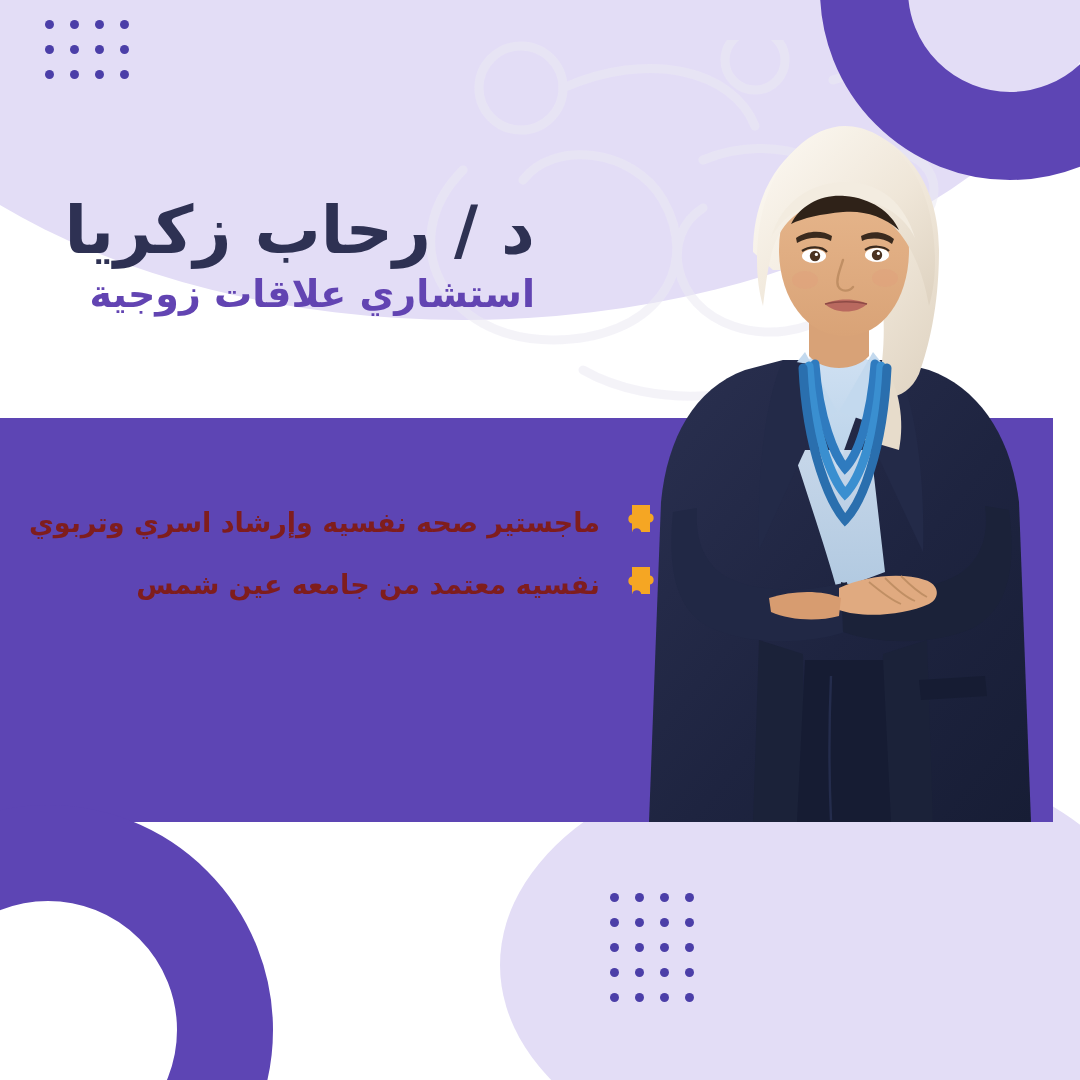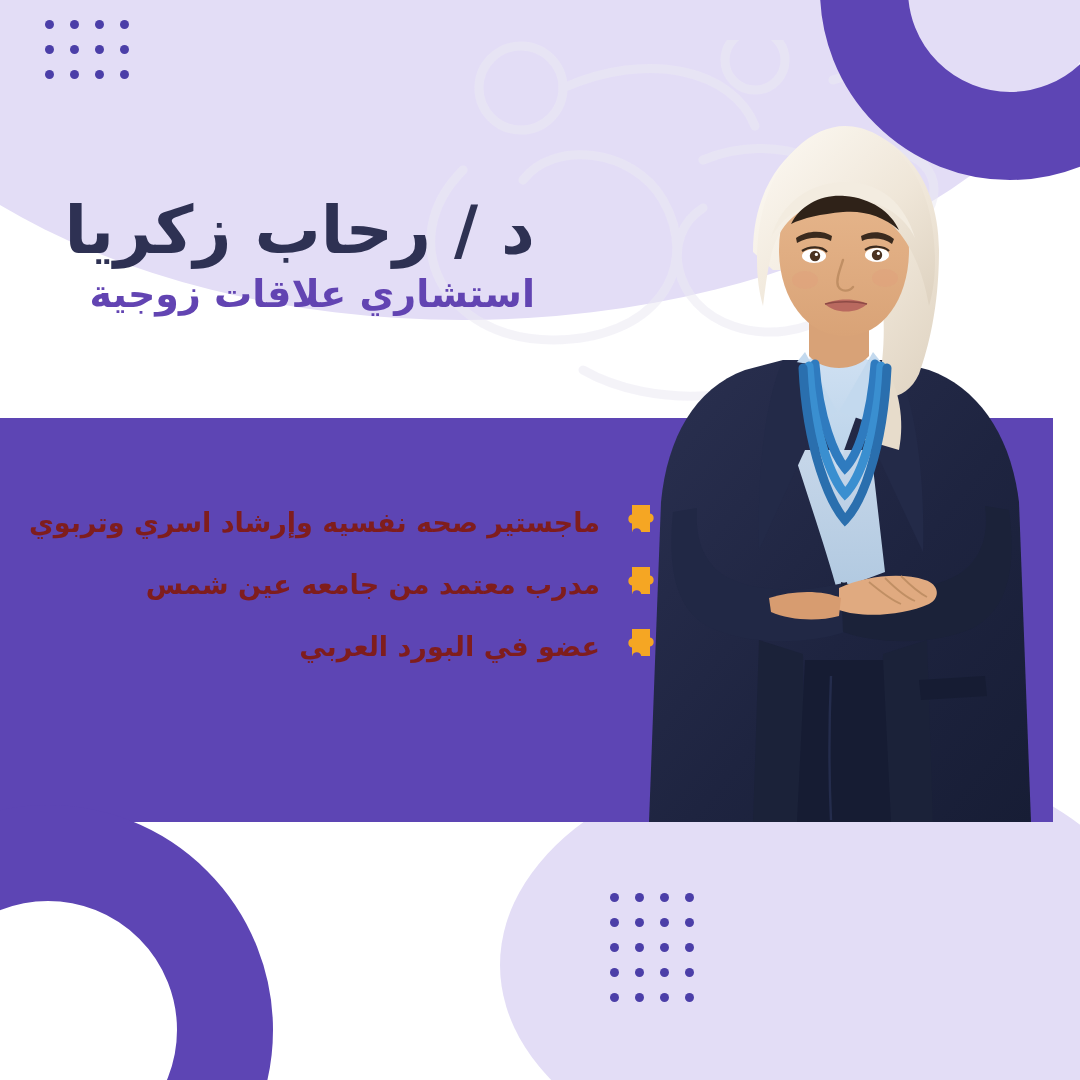--- a/index.html
+++ b/index.html
@@ -266,31 +266,23 @@
       </span>
       <span class="cred-text">ماجستير صحه نفسيه وإرشاد اسري وتربوي</span>
     </div>
 
     <div class="cred-row">
       <span class="puzzle-icon">
         <svg width="42" height="42" viewBox="0 0 42 42" xmlns="http://www.w3.org/2000/svg">
           <path fill="#F5A623" d="M14 3 h18 v8.5 a4.6 4.6 0 0 1 0 9 V30 h-8.8 a4.6 4.6 0 0 0-9 0 H14 V21.4 a4.6 4.6 0 0 1 0-9 Z"></path>
         </svg>
       </span>
-      <span class="cred-text">مدرب معتمد من جامعه عين شمس</span>
+      <span class="cred-text">نفسيه معتمد من جامعه عين شمس</span>
     </div>
 
-    <div class="cred-row">
-      <span class="puzzle-icon">
-        <svg width="42" height="42" viewBox="0 0 42 42" xmlns="http://www.w3.org/2000/svg">
-          <path fill="#F5A623" d="M14 3 h18 v8.5 a4.6 4.6 0 0 1 0 9 V30 h-8.8 a4.6 4.6 0 0 0-9 0 H14 V21.4 a4.6 4.6 0 0 1 0-9 Z"></path>
-        </svg>
-      </span>
-      <span class="cred-text">عضو في البورد العربي</span>
-    </div>
 
   </div>
 
   <div class="portrait">
     <svg width="420" height="702" viewBox="0 0 420 702" xmlns="http://www.w3.org/2000/svg">
       <defs>
         <clipPath id="bodyclip">
             <rect x="0" y="0" width="420" height="702"></rect>
           </clipPath>
         <linearGradient id="blazer" x1="0" y1="0" x2="1" y2="1">

